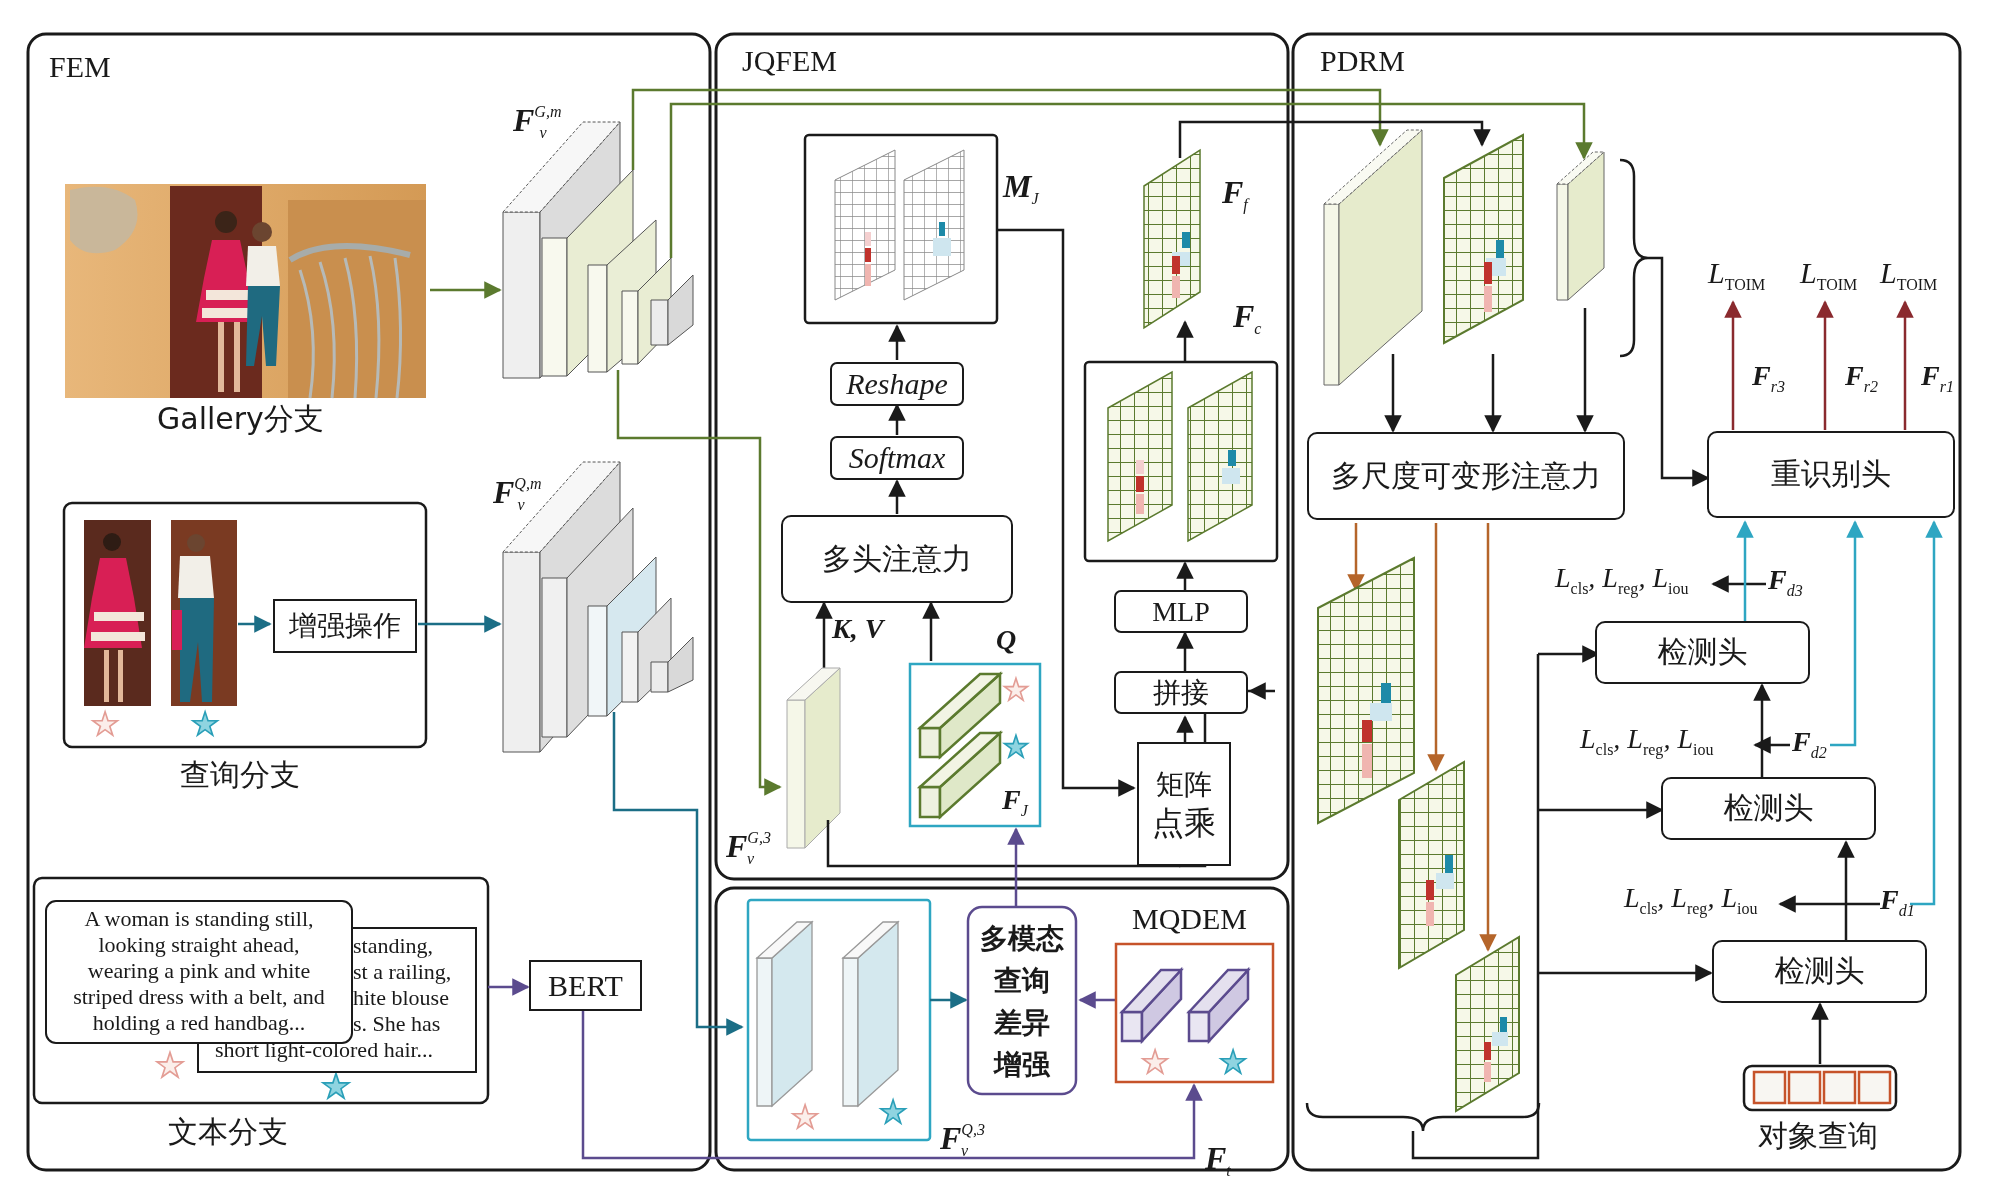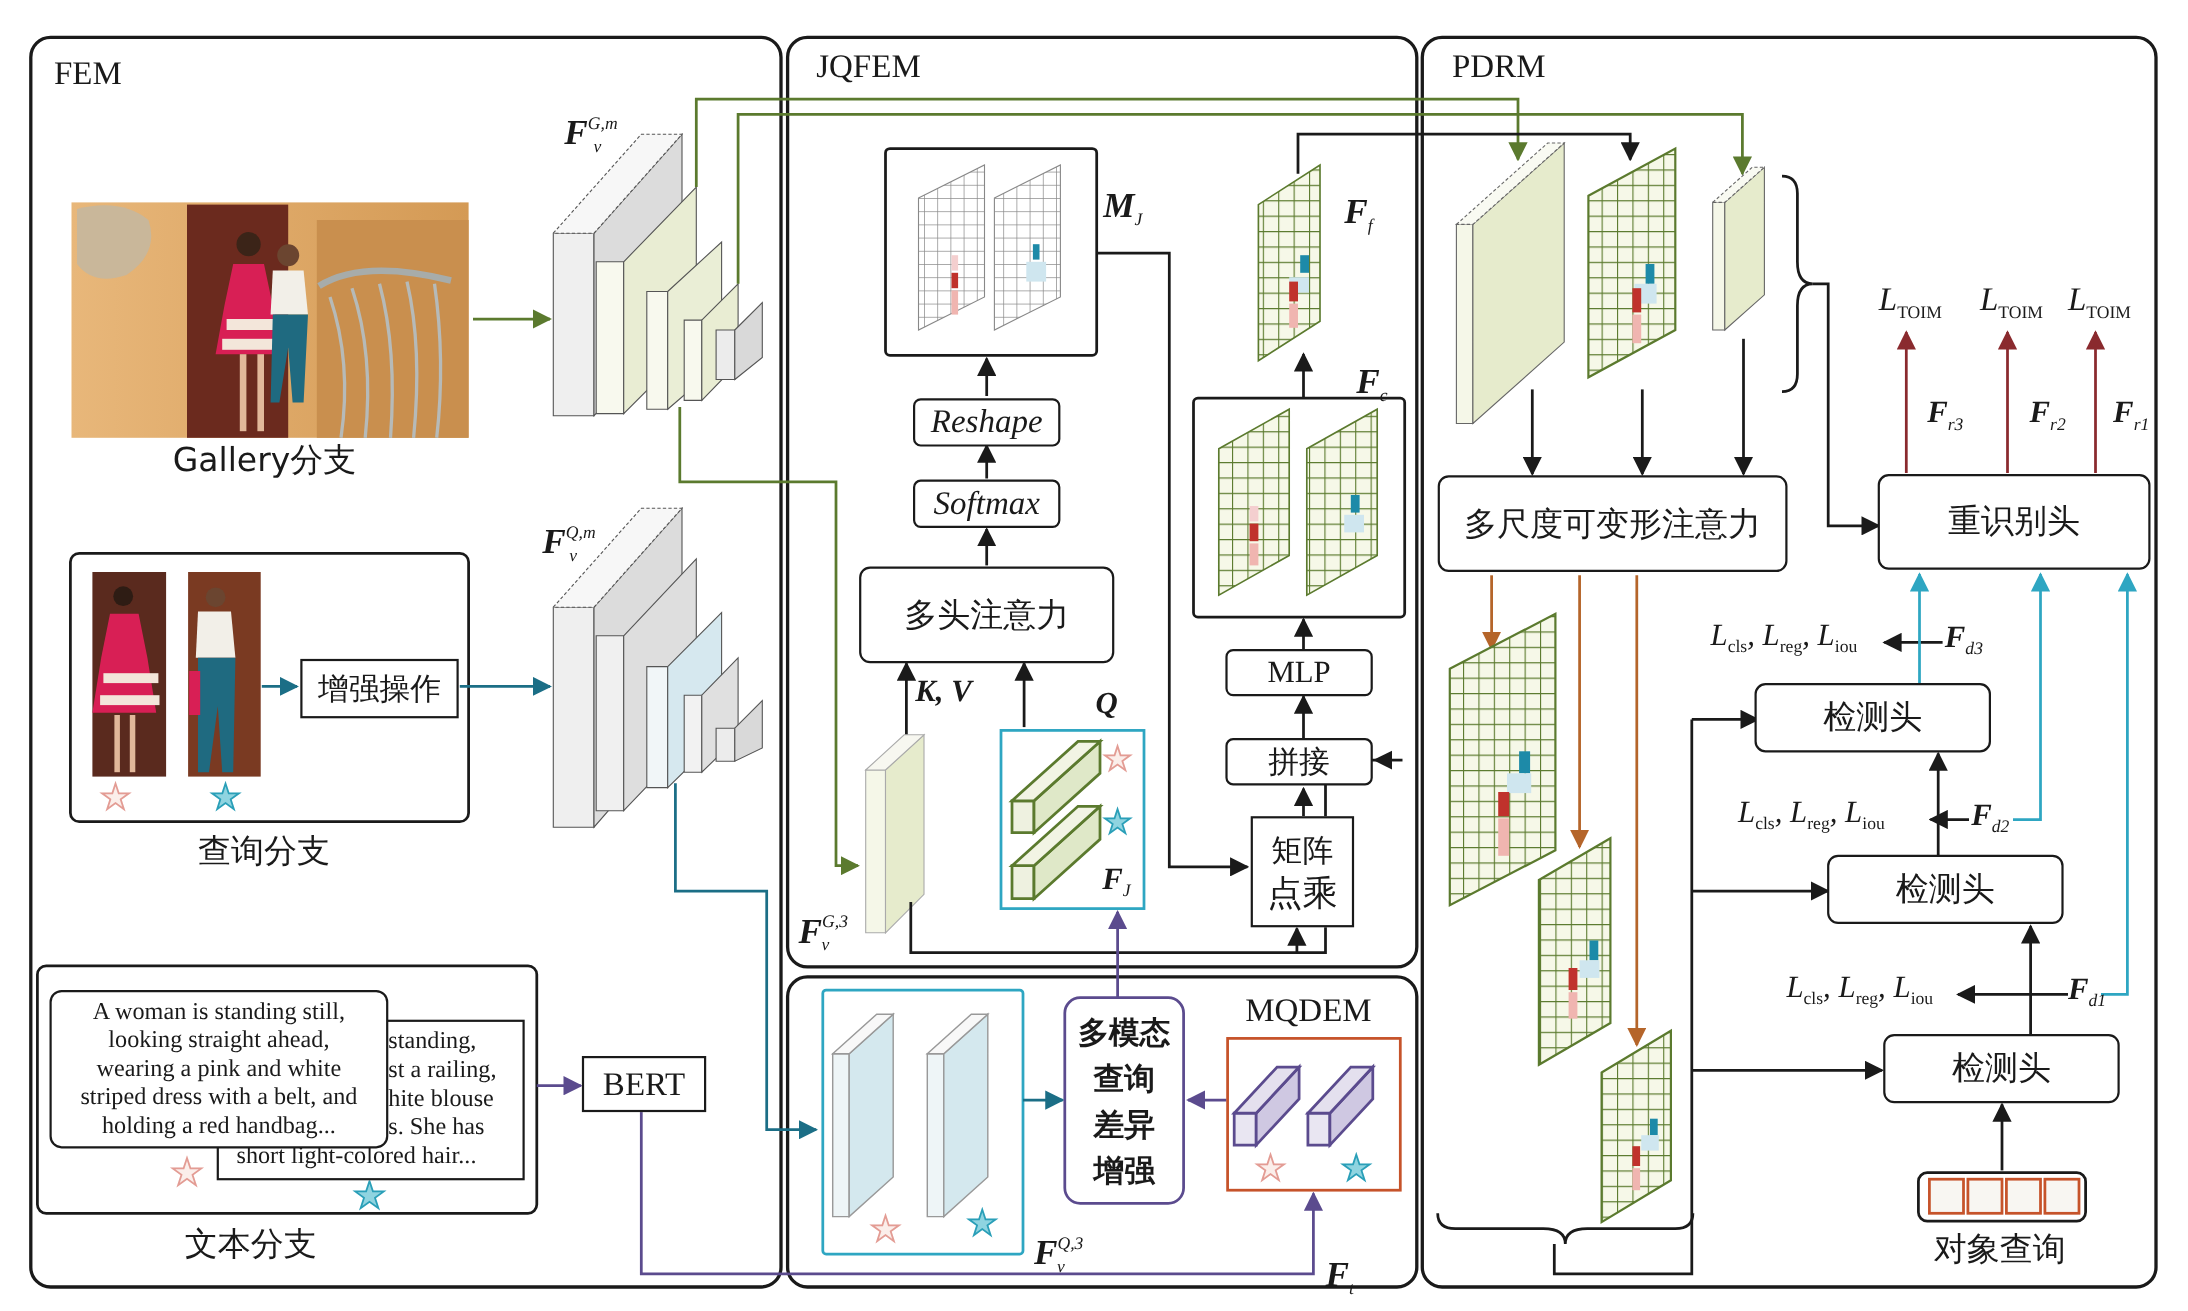--- a/index.html
+++ b/index.html
@@ -373,32 +373,32 @@
 </div>
 <div class="box rbox" style="left:781px;top:515px;width:232px;height:88px;border-radius:10px;">
   <span class="cjk" style="font-size:30px;">多头注意力</span>
 </div>
 <div class="box rbox" style="left:1114px;top:590px;width:134px;height:43px;border-radius:7px;">
   <span style="font-size:28px;">MLP</span>
 </div>
 <div class="box rbox" style="left:1114px;top:671px;width:134px;height:43px;border-radius:7px;">
   <span class="cjk" style="font-size:28px;">拼接</span>
 </div>
-<div class="box" style="left:1137px;top:742px;width:94px;height:101px;flex-direction:column;">
+<div class="box" style="left:1137px;top:742px;width:94px;height:124px;flex-direction:column;">
   <span class="cjk" style="font-size:28px;line-height:38px;">矩阵</span>
   <span class="cjk" style="font-size:32px;line-height:38px;">点乘</span>
 </div>
 
 <div class="lbl math" style="left:1003px;top:170px;">
   <span>M</span><sub style="font-style:italic;">J</sub>
 </div>
 <div class="lbl math" style="left:1222px;top:176px;">
   <span>F</span><sub style="font-style:italic;">f</sub>
 </div>
-<div class="lbl math" style="left:1233px;top:330px;">
+<div class="lbl math" style="left:1233px;top:300px;">
   <span>F</span><sub style="font-style:italic;">c</sub>
 </div>
 <div class="lbl math" style="left:832px;top:615px;font-size:28px;">K, V</div>
 <div class="lbl math" style="left:996px;top:626px;font-size:28px;">Q</div>
 <div class="lbl math" style="left:1002px;top:786px;font-size:28px;">
   <span>F</span><sub style="font-style:italic;">J</sub>
 </div>
 <div class="lbl math" style="left:726px;top:830px;">
   <span>F</span><sup style="font-style:italic;vertical-align:14px;">G,3</sup><sub style="font-style:italic;margin-left:-24px;">v</sub>
 </div>

